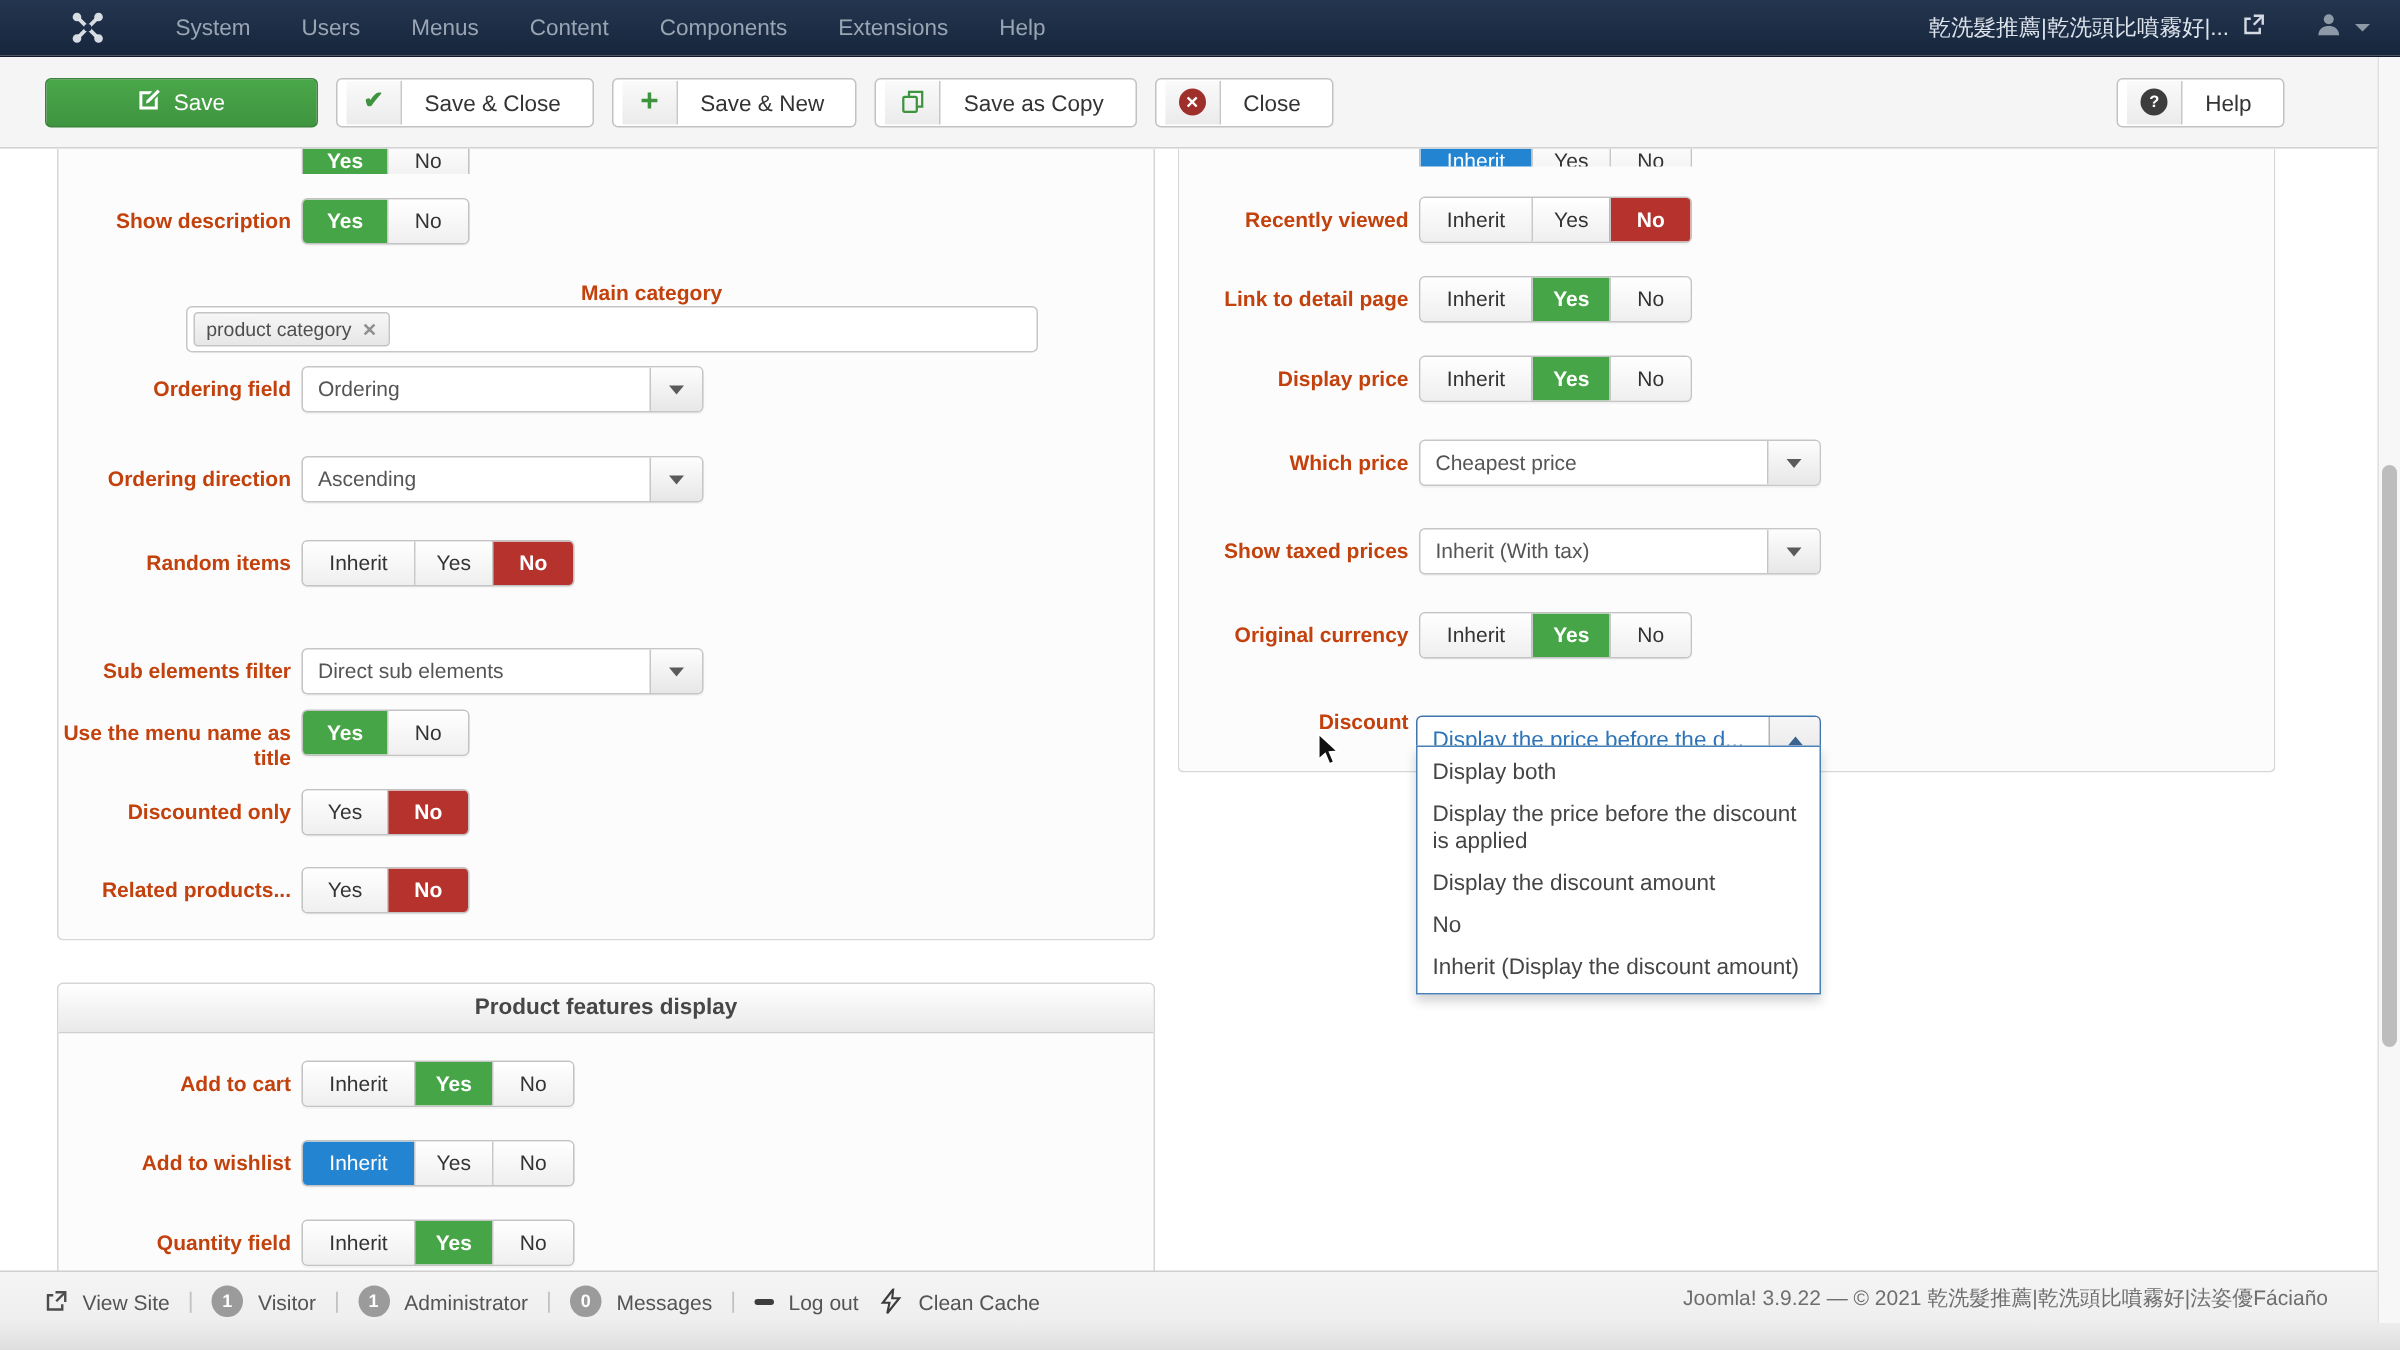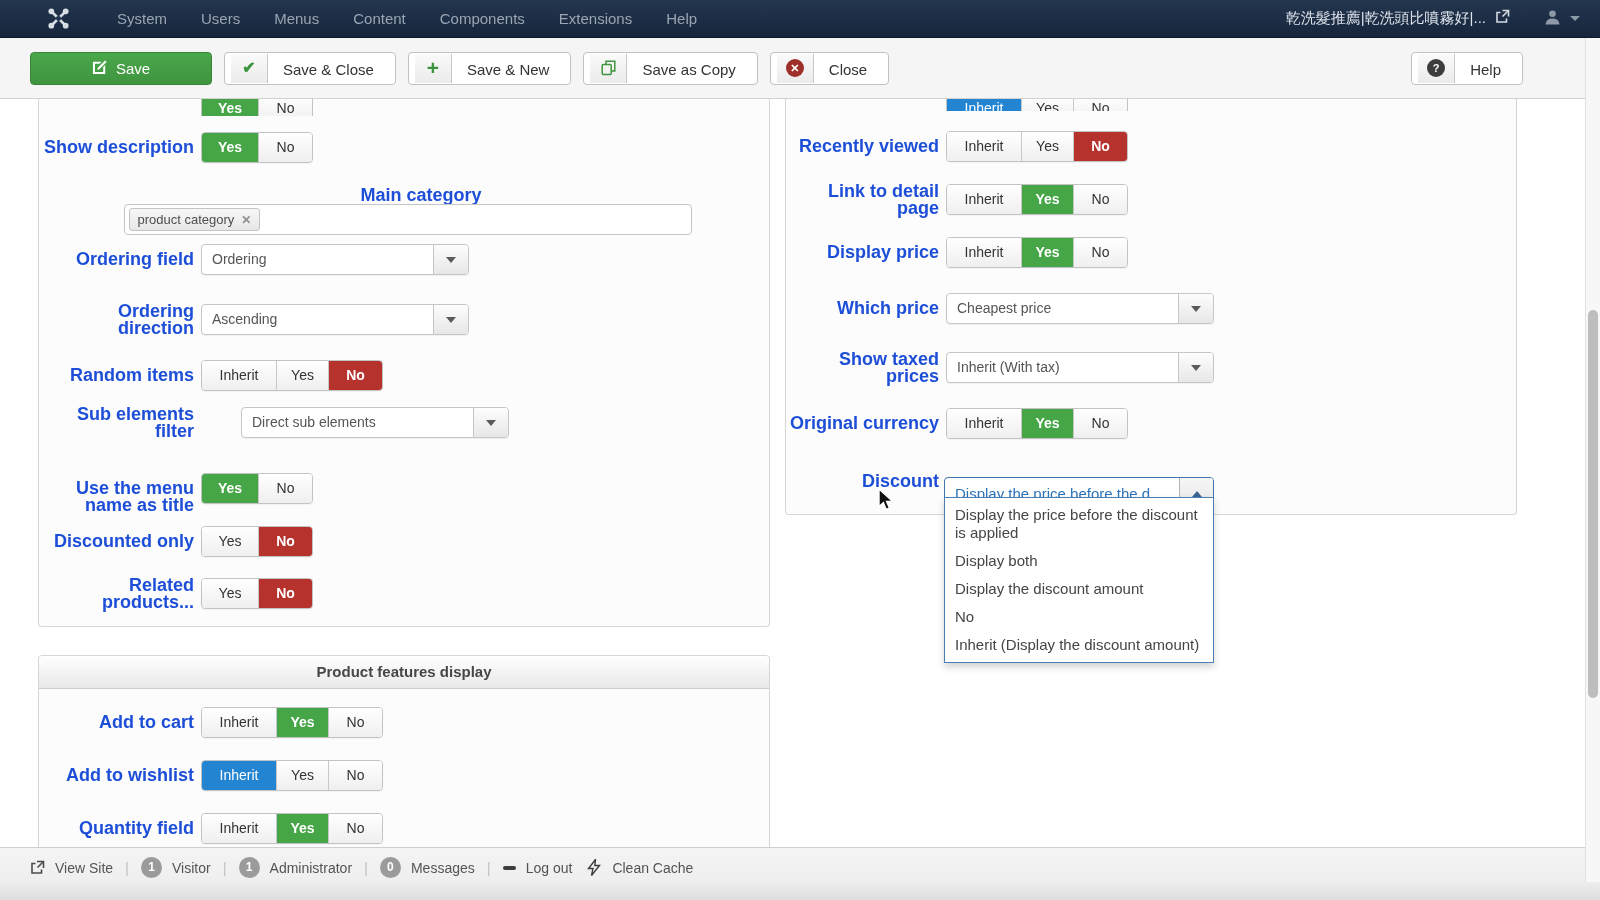--- a/index.html
+++ b/index.html
@@ -42,21 +42,21 @@
   .content { position:absolute; top:99px; left:0; width:1600px; height:748px; background:#fff; }
   .panel { position:absolute; background:#fcfcfc; border:1px solid #d6d6d6; }
   .panel.cut-top { border-top:none; border-radius:0 0 4px 4px; }
   .panel.full { border-radius:4px; }
   .panel-header { height:33px; background:linear-gradient(#ffffff,#e9e9e9);
     border-bottom:1px solid #cfcfcf; border-radius:4px 4px 0 0; text-align:center;
     font-weight:bold; font-size:15px; color:#474747; line-height:32px; }
 
   .row { position:absolute; left:0; right:0; display:flex; align-items:center; }
   .row.top-align { align-items:flex-start; }
-  .rlabel { width:155px; text-align:right; font-weight:bold; font-size:18px; color:#1d4ed8; line-height:17px; }
+  .rlabel { width:155px; text-align:right; font-weight:bold; font-size:14px; color:#c2410c; line-height:17px; }
   .rlabel.rp { width:153px; }
   .rctl { margin-left:7px; display:flex; align-items:center; }
 
   
   .toggle { display:inline-flex; border:1px solid #c3c3c3; border-radius:4px; overflow:hidden;
     background:#fff; height:31px; box-shadow:0 1px 1px rgba(0,0,0,.04); }
   .tseg { height:29px; line-height:29px; text-align:center; font-size:14px; color:#333;
     background:linear-gradient(#ffffff,#efefef); cursor:pointer; }
   .tseg + .tseg { border-left:1px solid #c8c8c8; }
   .w-inh { width:74px; } .w-yes { width:52px; } .w-no { width:54px; }
@@ -271,21 +271,21 @@
       <div class="rlabel">Random items</div>
       <div class="rctl">
           <div class="toggle">
         <span class="tseg w-inh">Inherit</span>
         <span class="tseg w-yes">Yes</span>
         <span class="tseg w-no sel-red">No</span>
       </div>
         </div>
     </div>
 
-    <div class="row" style="top:308px; height:31px;gap:40px;">
+    <div class="row" style="top:333px; height:31px;">
       <div class="rlabel">Sub elements filter</div>
       <div class="rctl">
           <div class="jselect">
         <span class="jsel-text">Direct sub elements</span>
         <span class="jsel-caret">
               <span class="tri-down"></span>
             </span>
       </div>
         </div>
     </div>
@@ -442,22 +442,22 @@
         <div class="combo-open">
           <span class="combo-text">Display the price before the d...</span>
           <span class="combo-caret">
               <span class="tri-up"></span>
             </span>
         </div>
       </div>
     </div>
 
     <div class="combo-list" style="left:158px; top:398px;">
+      <div class="combo-opt">Display both</div>
       <div class="combo-opt">Display the price before the discount is applied</div>
-      <div class="combo-opt">Display both</div>
       <div class="combo-opt">Display the discount amount</div>
       <div class="combo-opt">No</div>
       <div class="combo-opt">Inherit (Display the discount amount)</div>
     </div>
   </div>
 </div>
 
 <div class="footer">
   <div class="footer-inner">
     <span class="f-item">
@@ -488,20 +488,21 @@
       <span class="dash-icon"></span>
       <span>Log out</span>
     </span>
     <span class="f-item" style="margin-left:2px;">
       <svg width="16" height="17" viewBox="0 0 16 17">
         <path d="M9.5 0.5 L2.5 9.5 L7 9.5 L5.5 16.5 L13.5 6.5 L8.8 6.5 Z" fill="none" stroke="#3c3c3c" stroke-width="1.4"></path>
       </svg>
       <span>Clean Cache</span>
     </span>
   </div>
+  <span class="f-right">Joomla! 3.9.22  —  © 2021 乾洗髮推薦|乾洗頭比噴霧好|法姿優Fáciaño</span>
 </div>
 
 <div class="scrollbar">
   <div class="scroll-thumb"></div>
 </div>
 
 <div class="cursor">
   <svg width="21" height="24" viewBox="0 0 21 24">
     <path d="M2 1 L2 18.5 L6.4 14.7 L9.2 21.5 L12.4 20.1 L9.6 13.5 L15.2 13.1 Z" fill="#111" stroke="#fff" stroke-width="1.4"></path>
   </svg>

